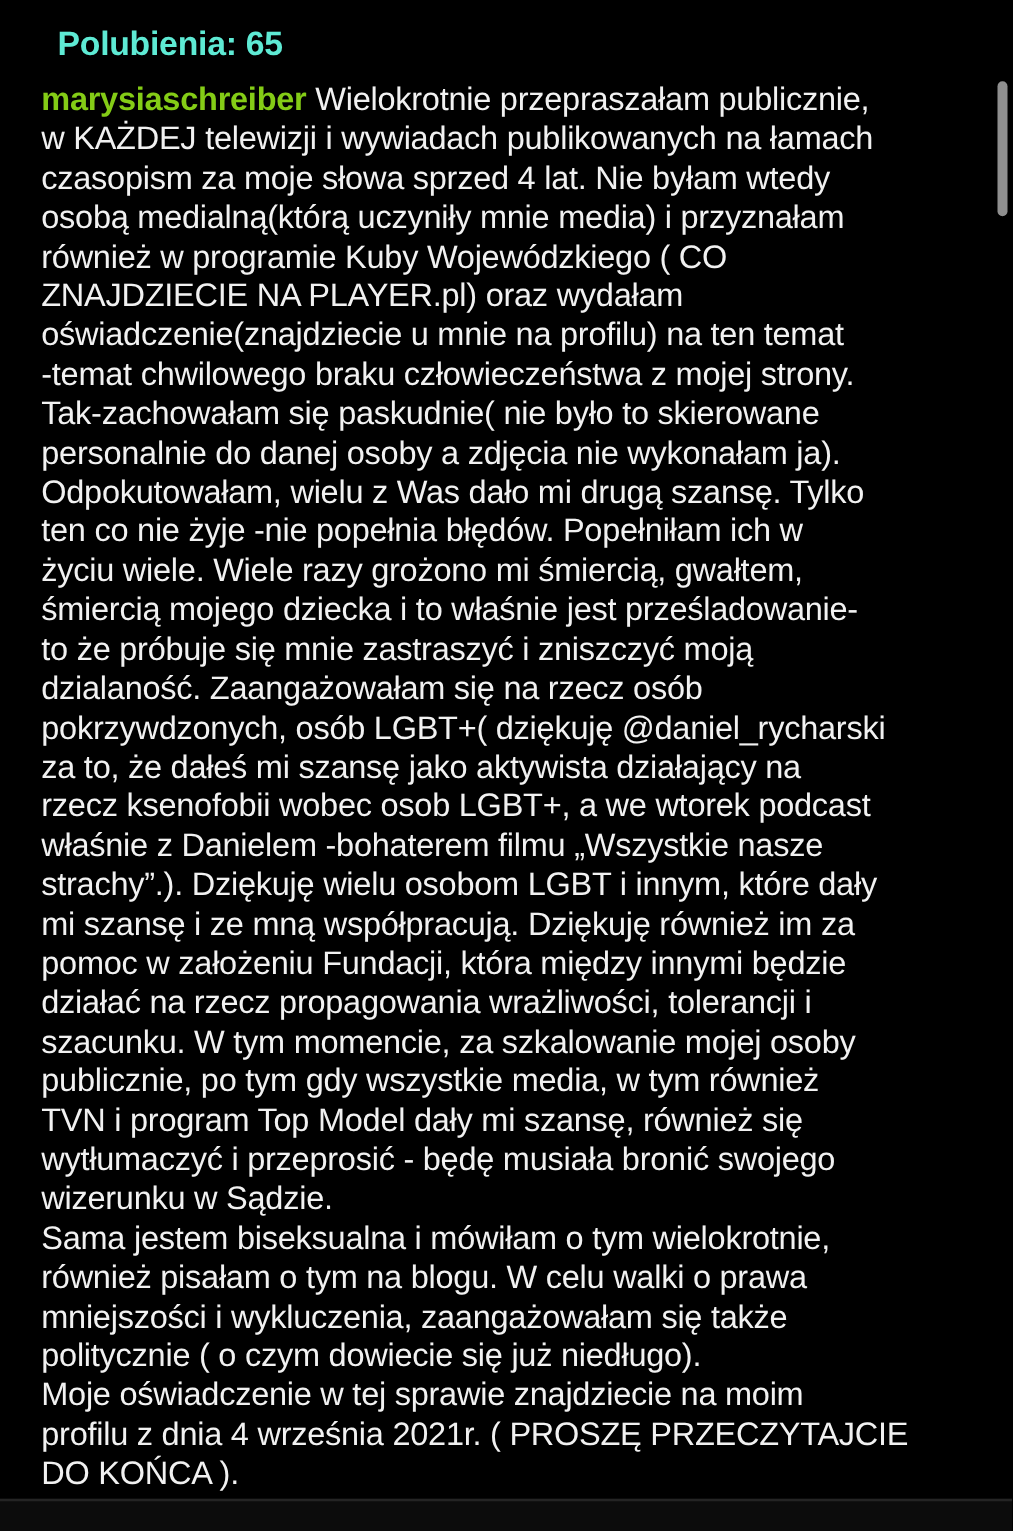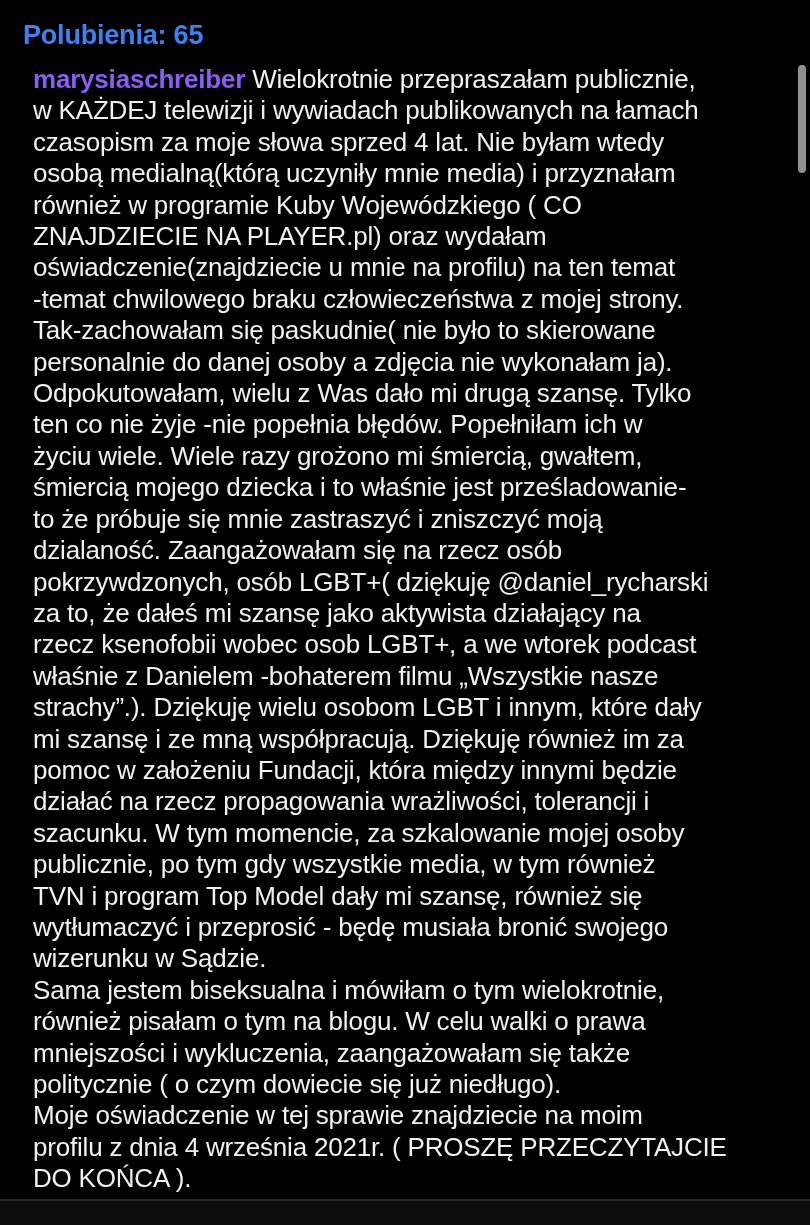--- a/index.html
+++ b/index.html
@@ -10,43 +10,43 @@
   .screen {
     position: relative;
     width: 810px;
     height: 1225px;
     background: #000000;
     overflow: hidden;
     font-family: "Liberation Sans", "DejaVu Sans", sans-serif;
   }
   .likes {
     position: absolute;
-    left: 23px;
+    left: 46px;
     top: 20px;
     font-size: 27px;
     line-height: 31px;
     font-weight: 700;
-    color: #3b82f6;
+    color: #5eead4;
     letter-spacing: -0.2px;
   }
   .caption {
     position: absolute;
     left: 33px;
     top: 64px;
     width: 775px;
     font-size: 26px;
     line-height: 31.4px;
     color: #f1f1f1;
     letter-spacing: -0.2px;
     white-space: pre;
     overflow: hidden;
   }
   .username {
     font-weight: 700;
-    color: #8b5cf6;
+    color: #84cc16;
   }
   .scroll-thumb {
     position: absolute;
     right: 4px;
     top: 65px;
     width: 8px;
     height: 108px;
     border-radius: 4px;
     background: #8f8f8f;
   }

